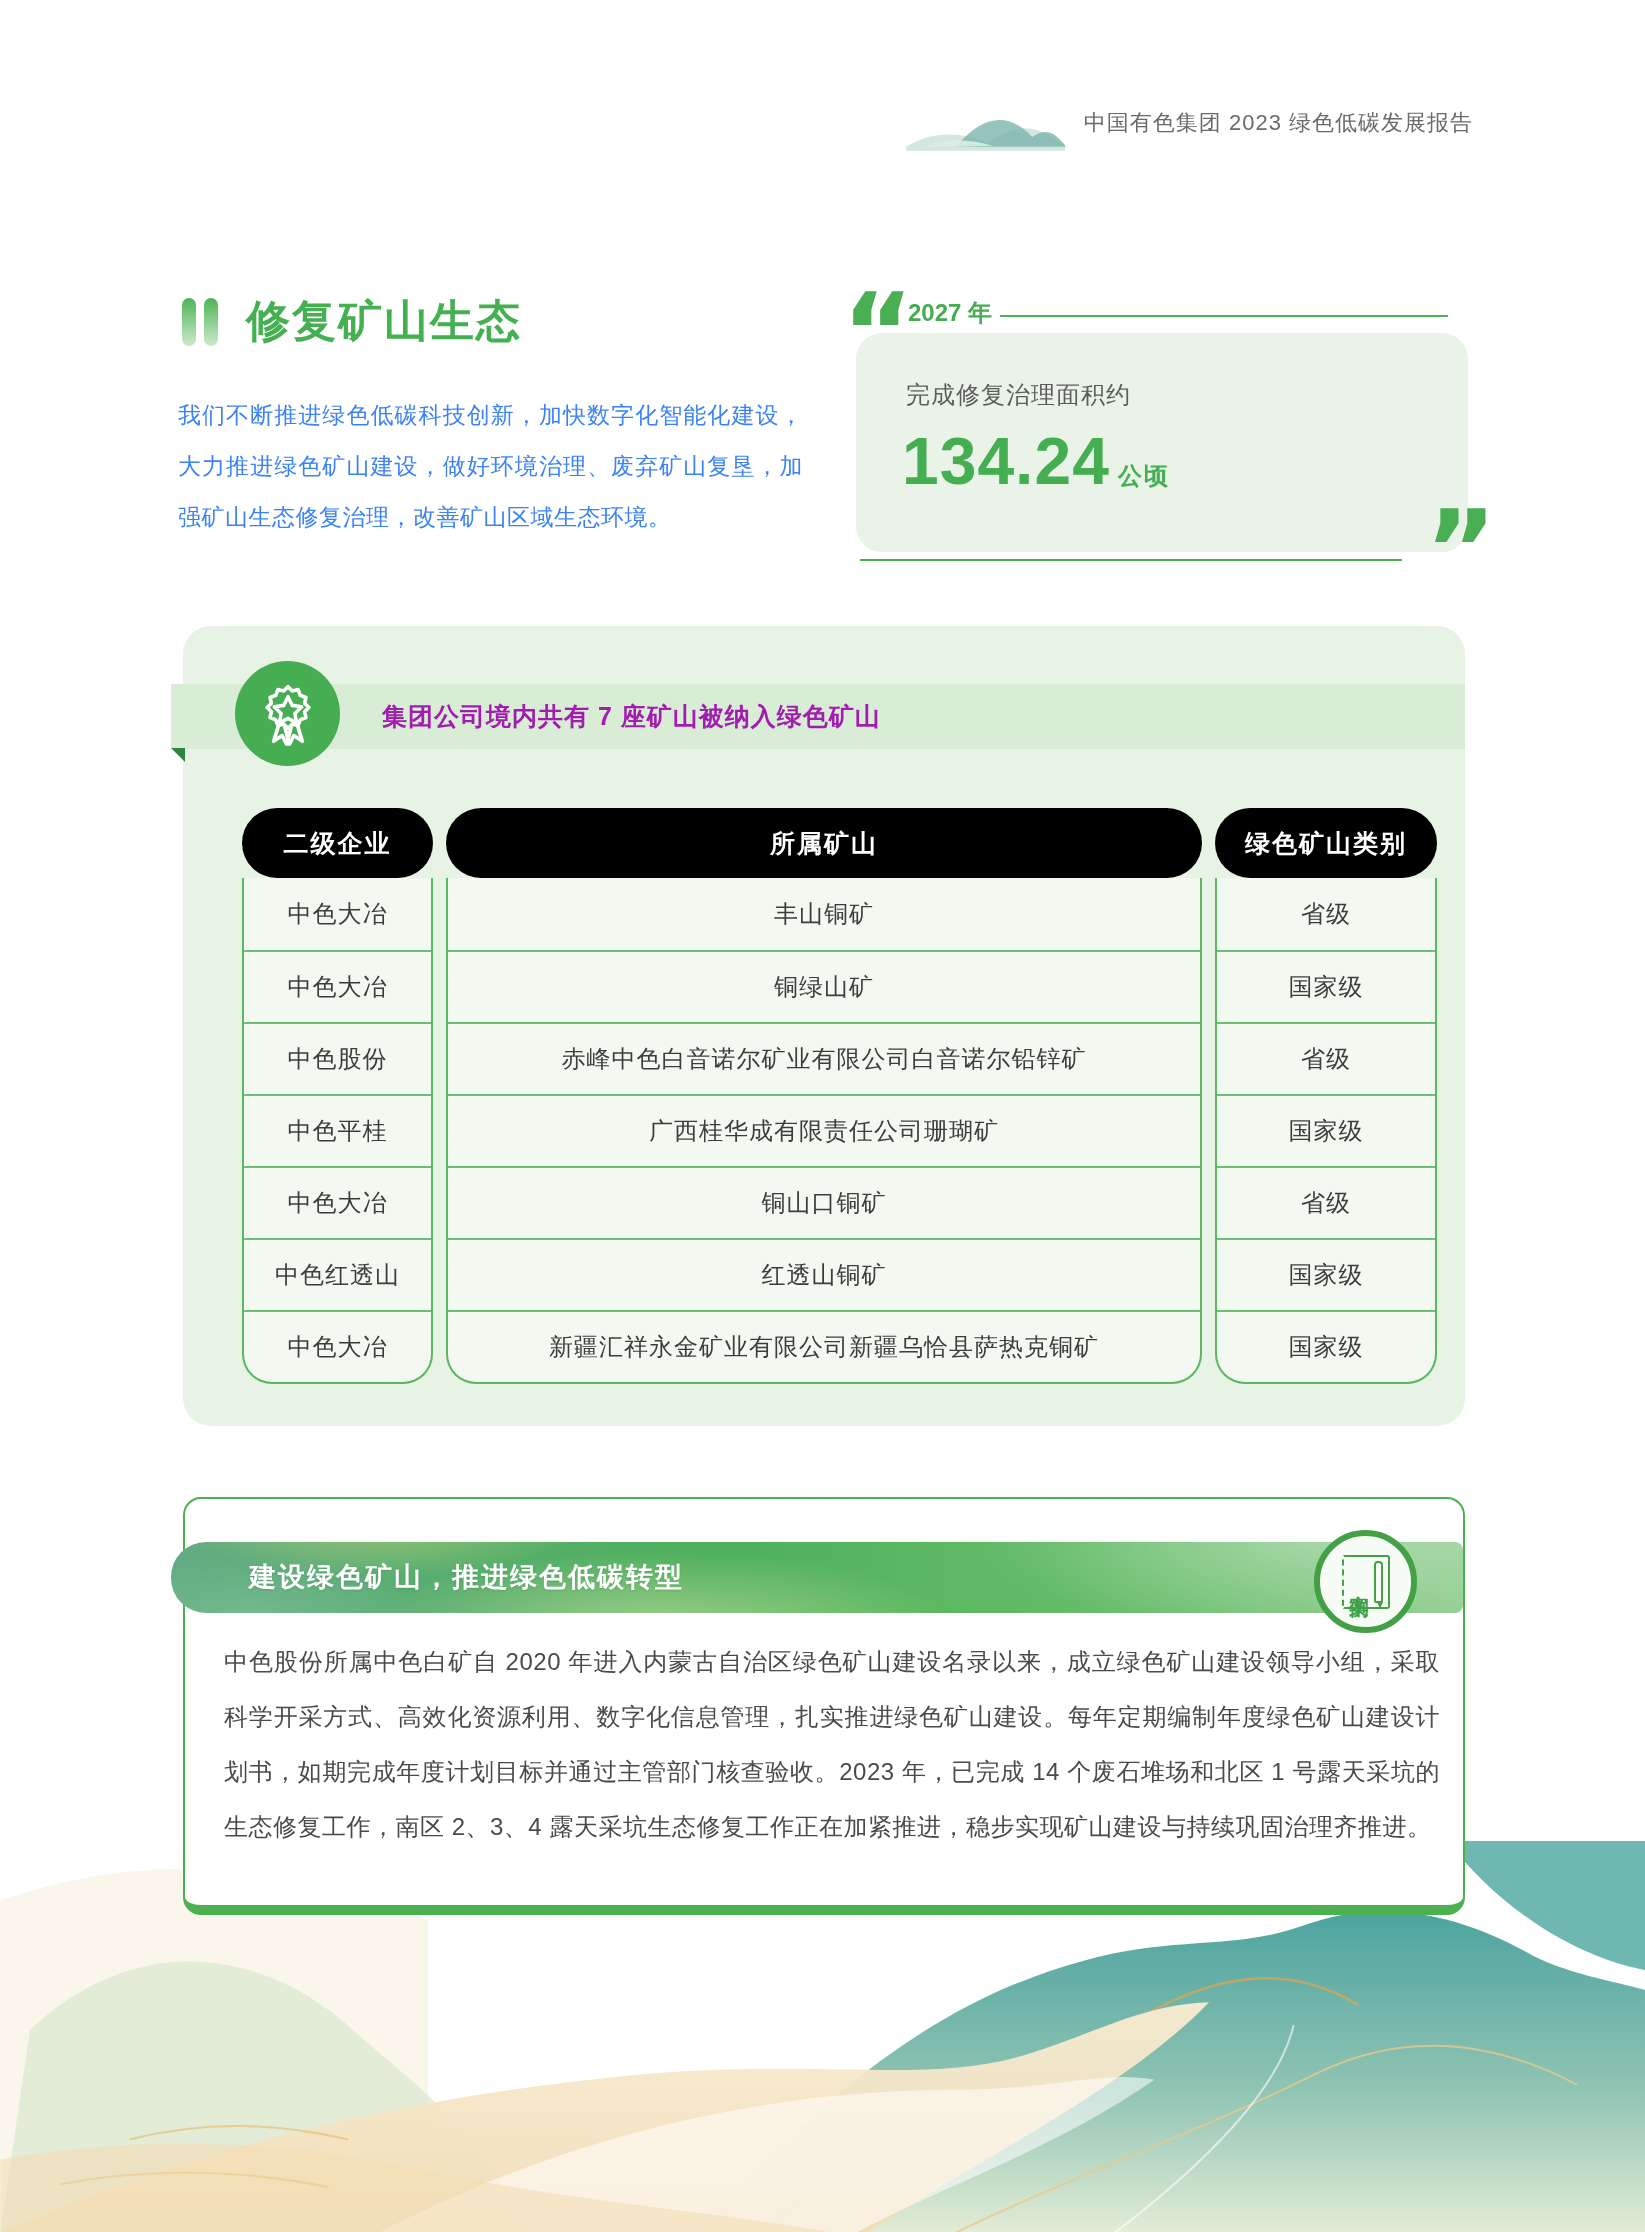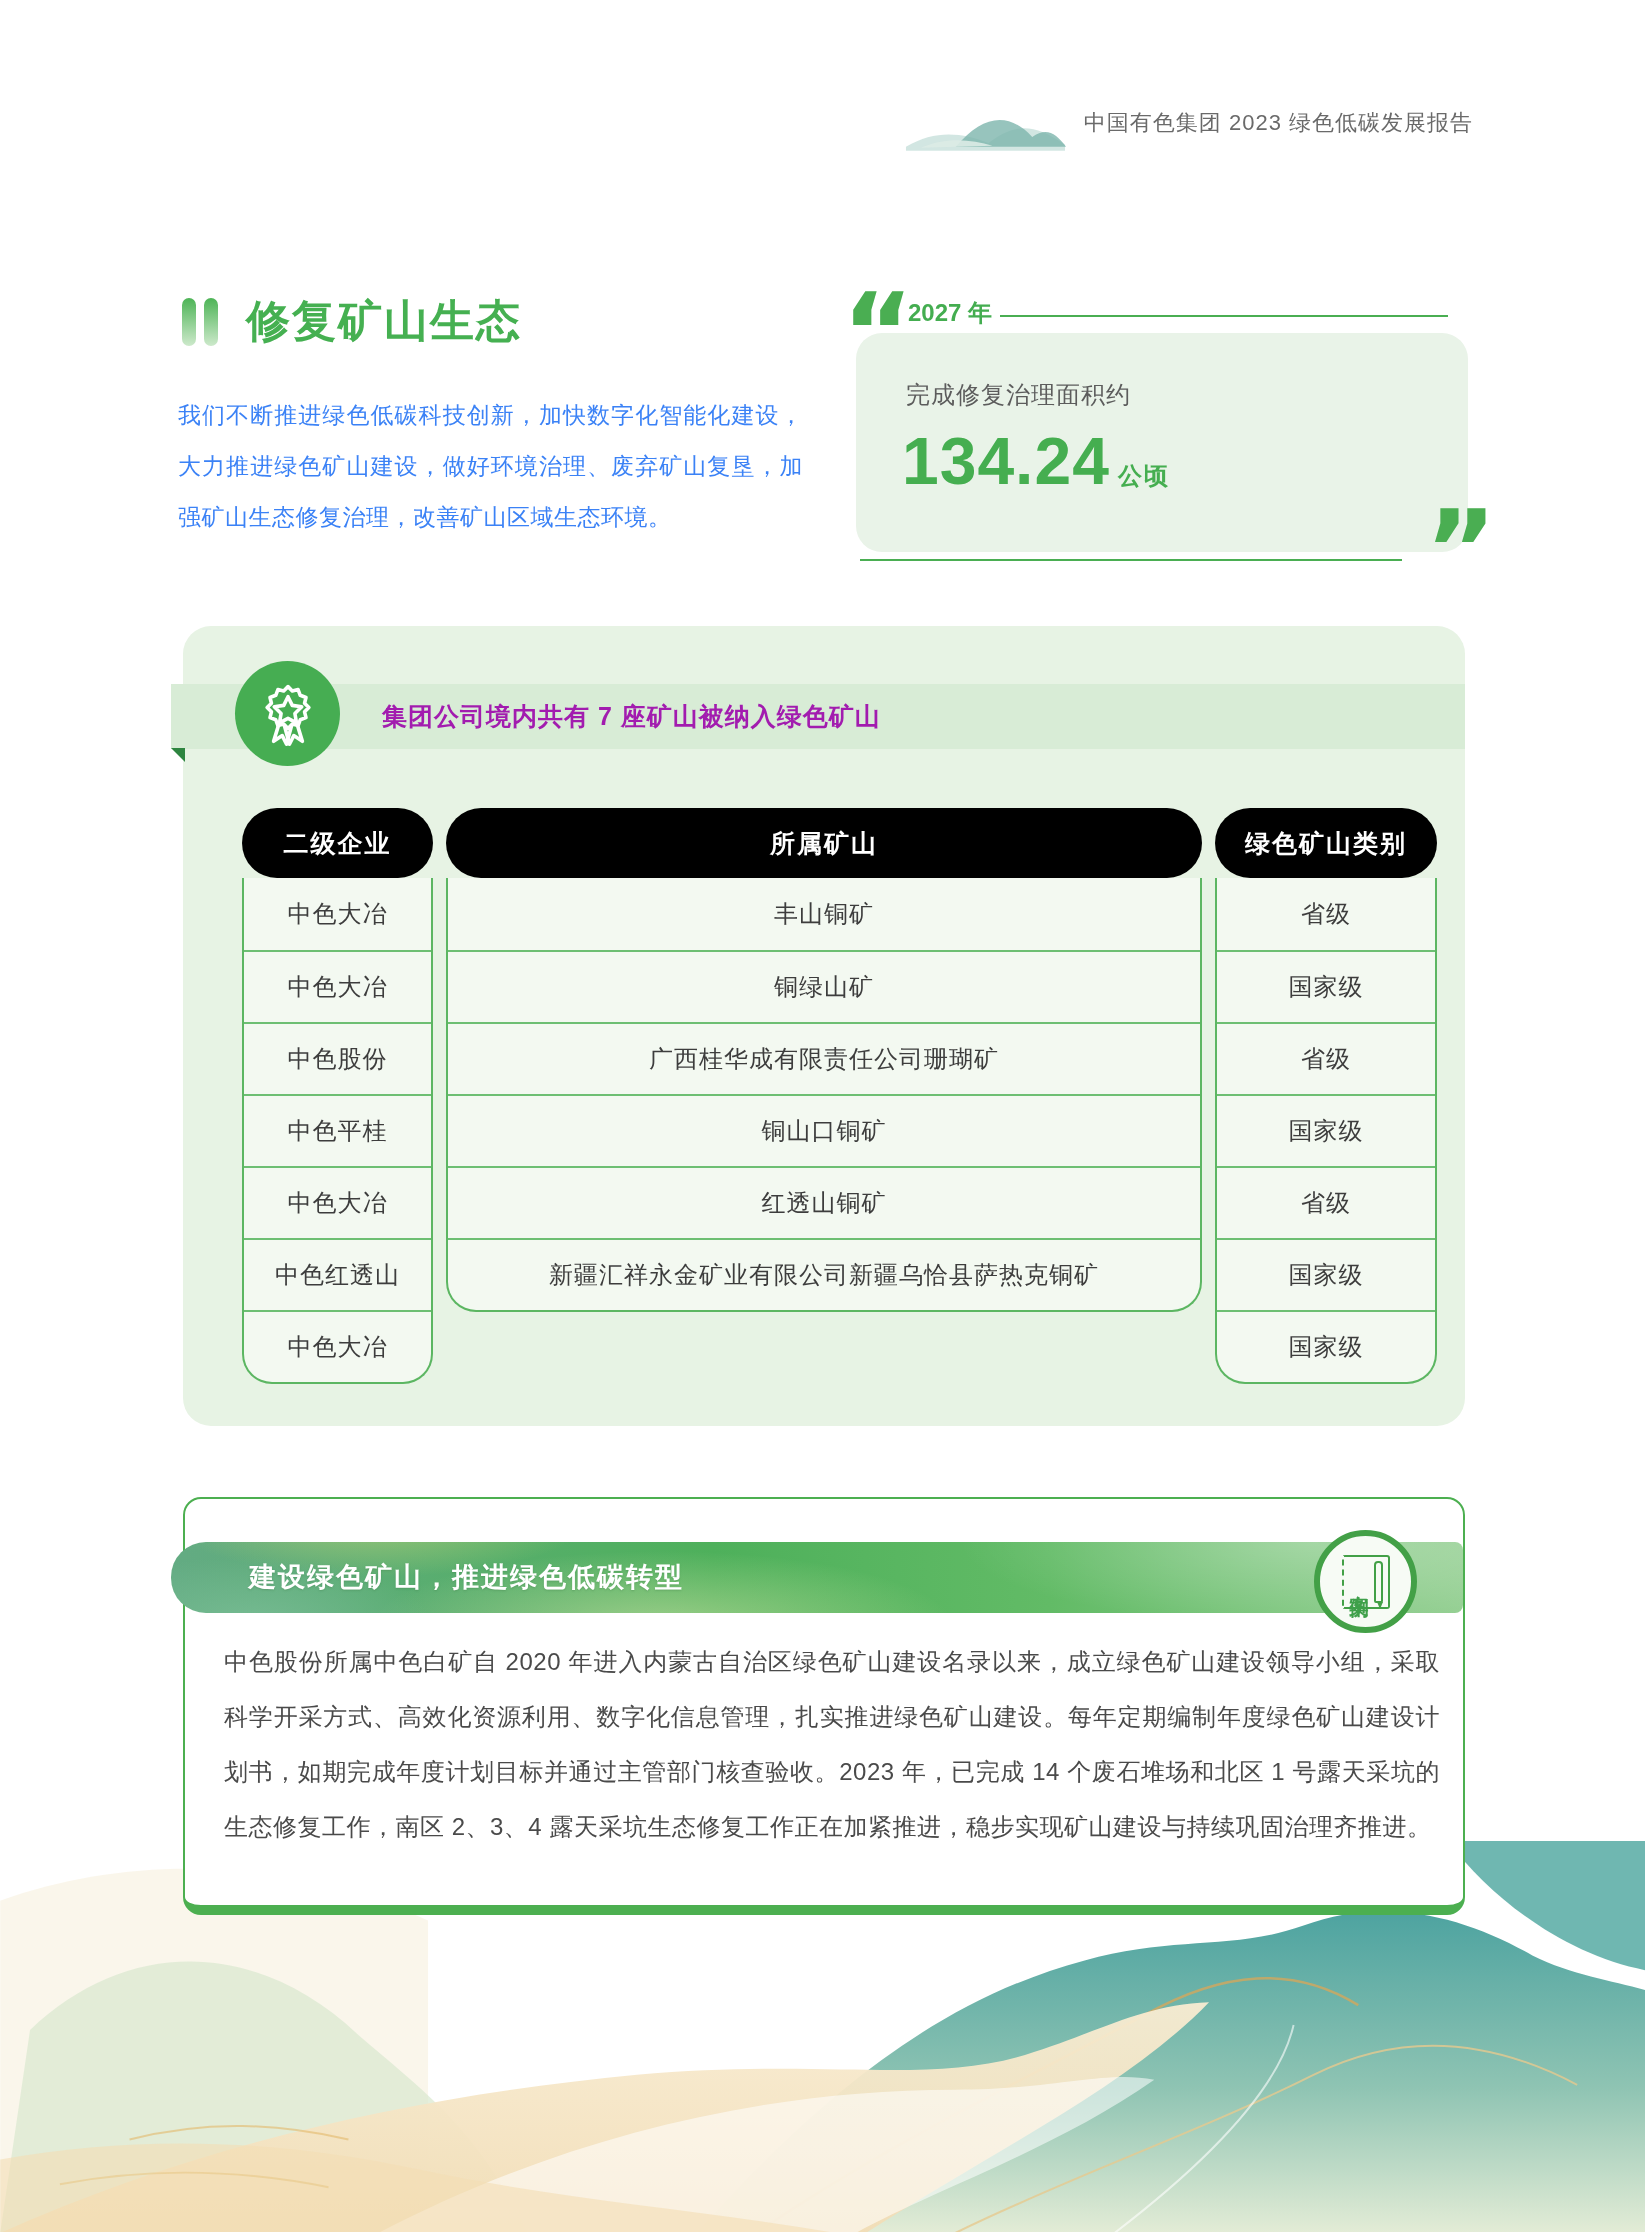--- a/index.html
+++ b/index.html
@@ -145,20 +145,21 @@
         <div class="cell">中色大冶</div>
         <div class="cell">中色红透山</div>
         <div class="cell">中色大冶</div>
       </div>
     </div>
     <div class="col c2">
       <div class="th">所属矿山</div>
       <div class="body">
         <div class="cell">丰山铜矿</div>
         <div class="cell">铜绿山矿</div>
+        <div class="cell">赤峰中色白音诺尔矿业有限公司白音诺尔铅锌矿</div>
         <div class="cell">广西桂华成有限责任公司珊瑚矿</div>
         <div class="cell">铜山口铜矿</div>
         <div class="cell">红透山铜矿</div>
         <div class="cell">新疆汇祥永金矿业有限公司新疆乌恰县萨热克铜矿</div>
       </div>
     </div>
     <div class="col c3">
       <div class="th">绿色矿山类别</div>
       <div class="body">
         <div class="cell">省级</div>

